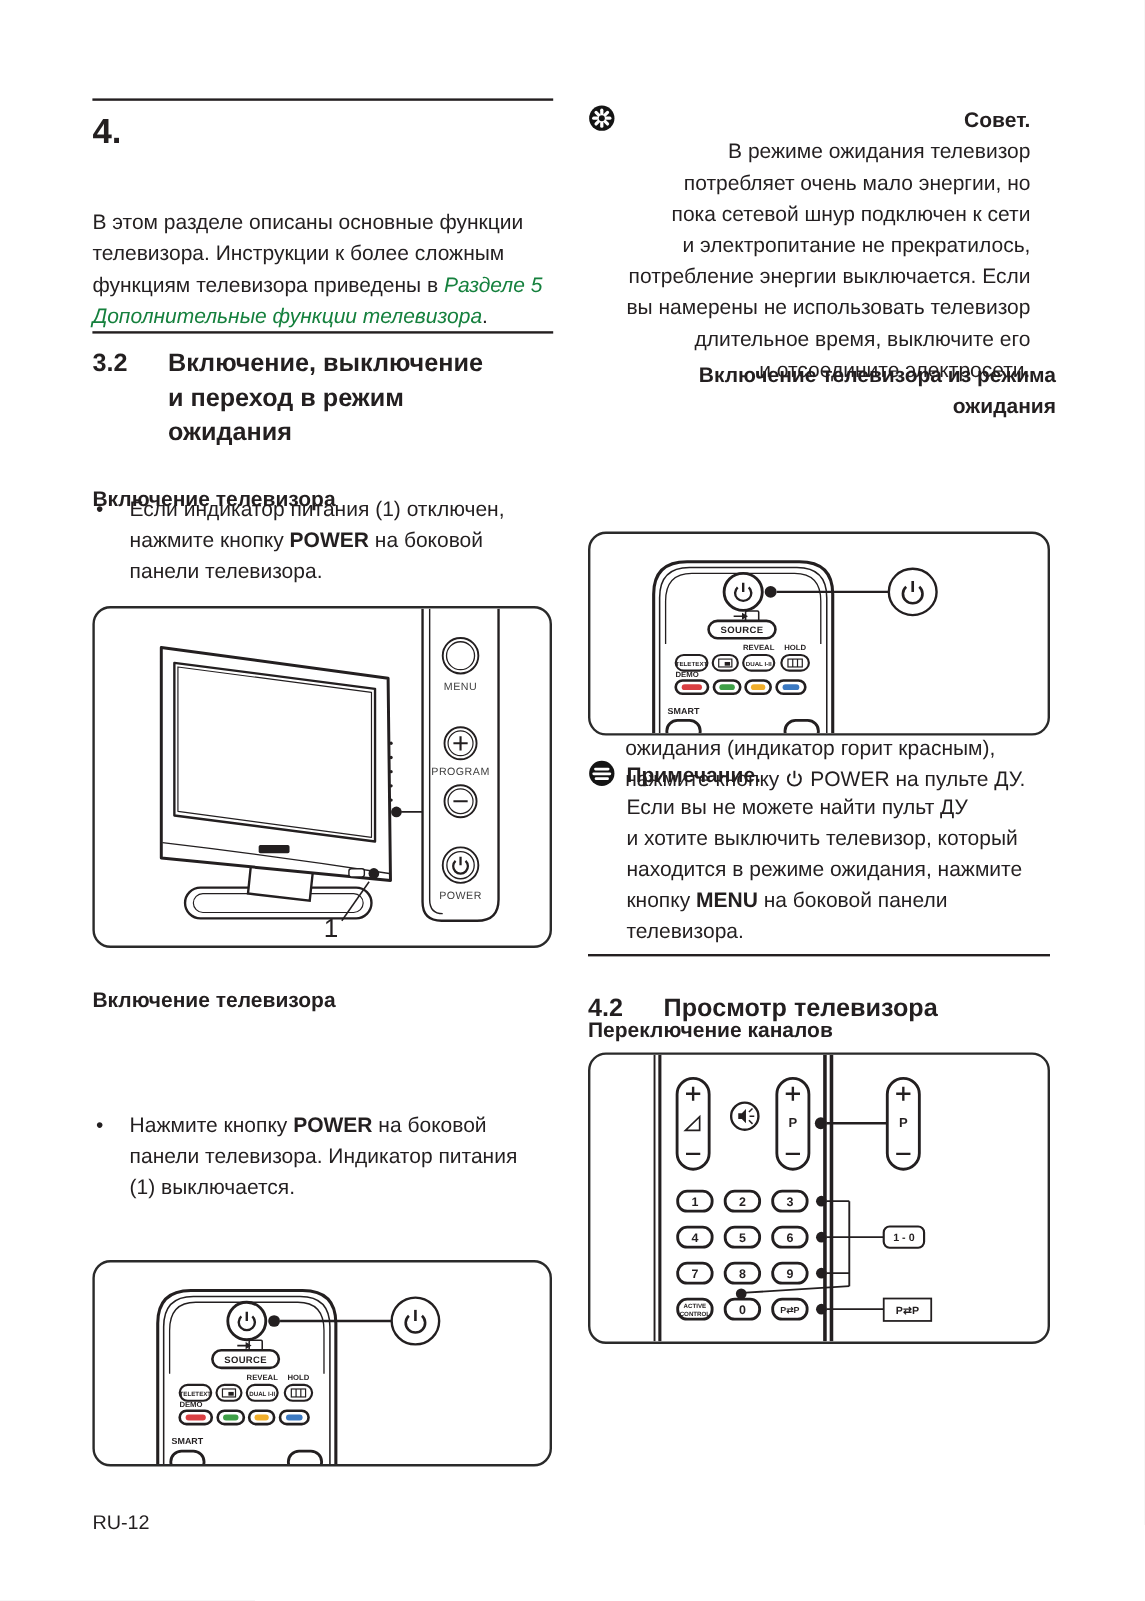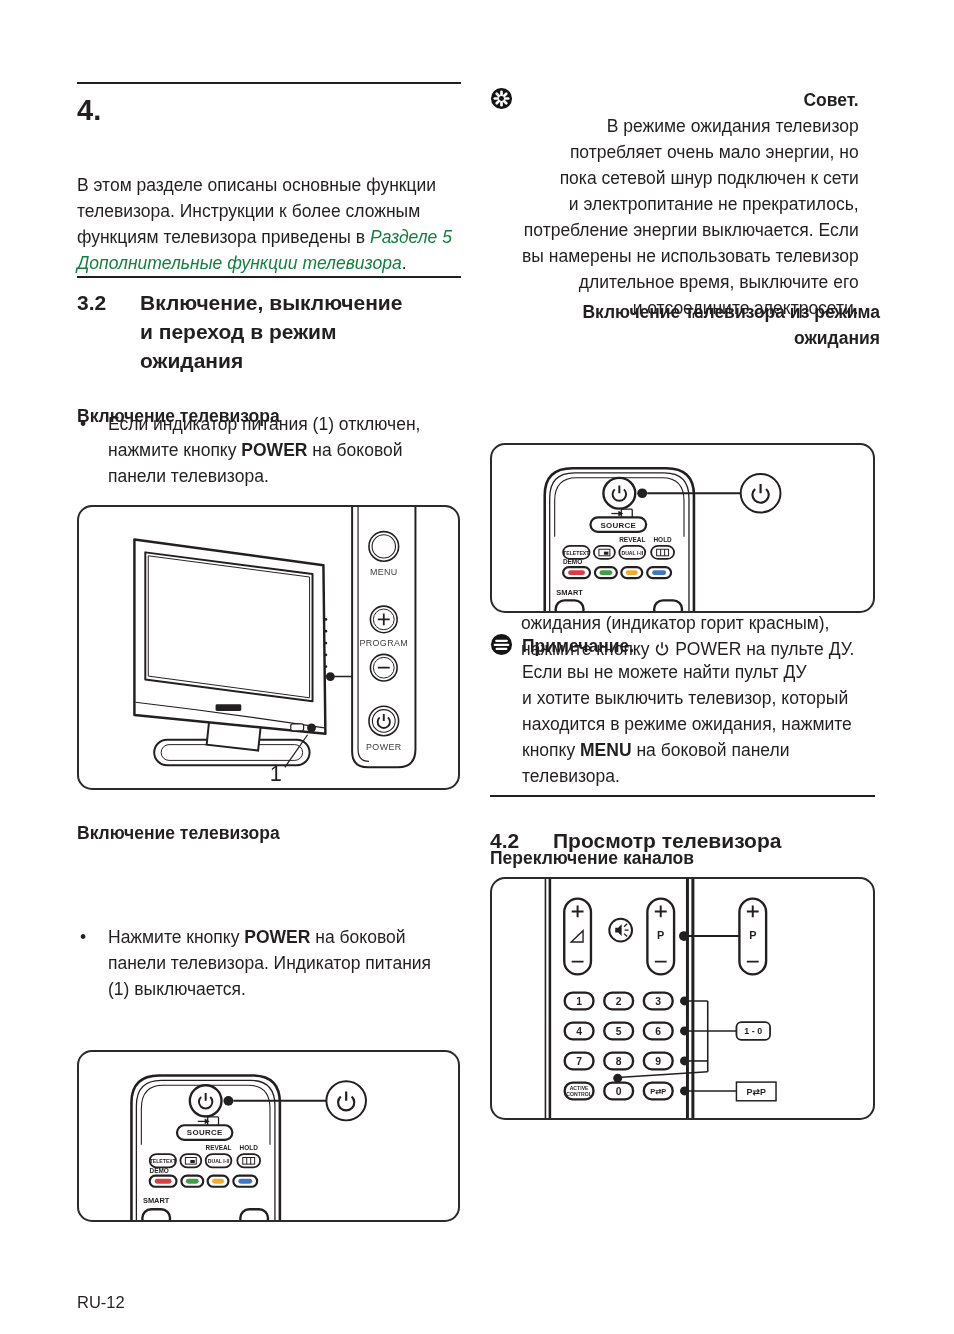--- a/index.html
+++ b/index.html
@@ -213,21 +213,21 @@
       <text x="127" y="85.5" font-size="8" font-weight="bold" text-anchor="middle" letter-spacing="0.3">SOURCE</text>
       <text x="84.7" y="113.8" font-size="5.2" font-weight="bold" text-anchor="middle">TELETEXT</text>
       <text x="141" y="100.5" font-size="6.5" font-weight="bold" text-anchor="middle">REVEAL</text>
       <text x="141" y="113.8" font-size="5.2" font-weight="bold" text-anchor="middle">DUAL I-II</text>
       <text x="171.5" y="100.5" font-size="6.5" font-weight="bold" text-anchor="middle">HOLD</text>
       <text x="81" y="123.5" font-size="6.5" font-weight="bold" text-anchor="middle">DEMO</text>
       <text x="78" y="155" font-size="7.5" font-weight="bold" text-anchor="middle">SMART</text>
     </svg>
   </div>
 
-  <div class="abs footer" style="left:77px;top:1260px;margin-top:33px;">RU-12</div>
+  <div class="abs footer" style="left:77px;top:1260px;">RU-12</div>
 
   <div class="abs tipblock" style="left:490px;top:87px;width:390px;text-align:right;">
     <svg class="callout-ic" viewBox="0 0 24 24">
       <circle cx="12" cy="12" r="11" fill="#141414"></circle>
       <g stroke="#fff" stroke-width="2.8" stroke-linecap="round">
         <line x1="12" y1="5" x2="12" y2="19"></line>
           <line x1="5" y1="12" x2="19" y2="12"></line>
         <line x1="7" y1="7" x2="17" y2="17"></line>
           <line x1="17" y1="7" x2="7" y2="17"></line>
       </g>

